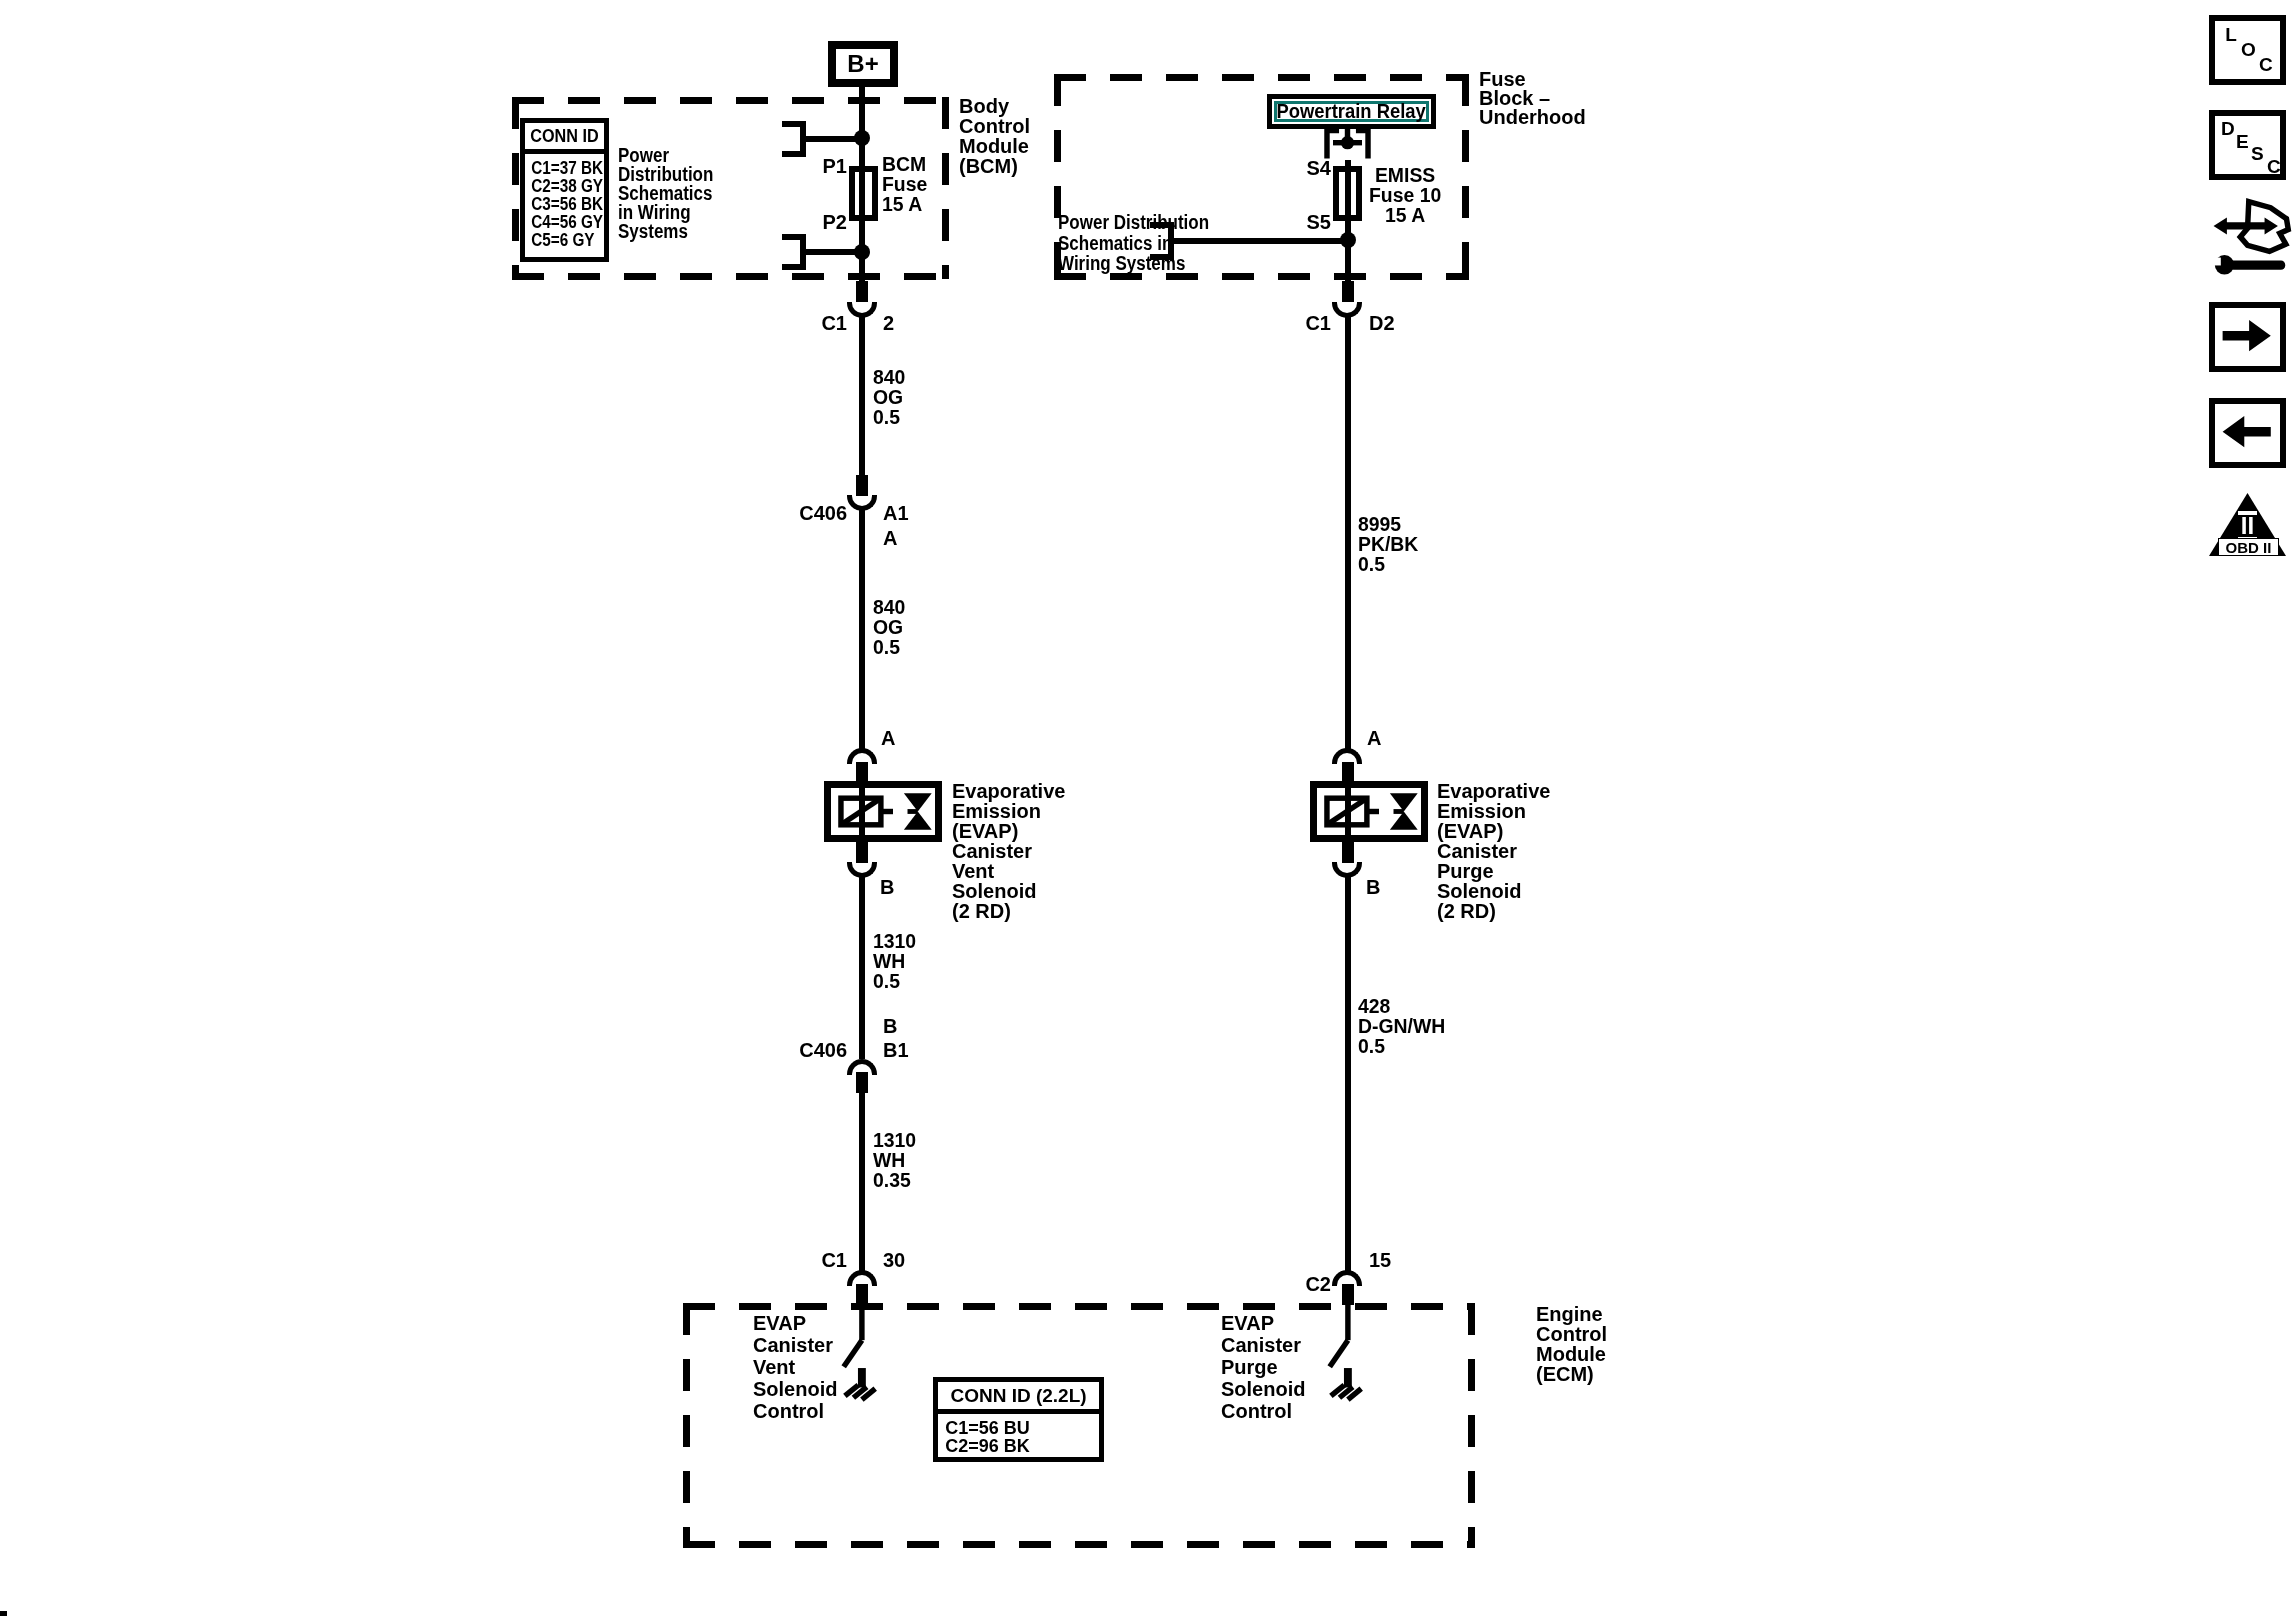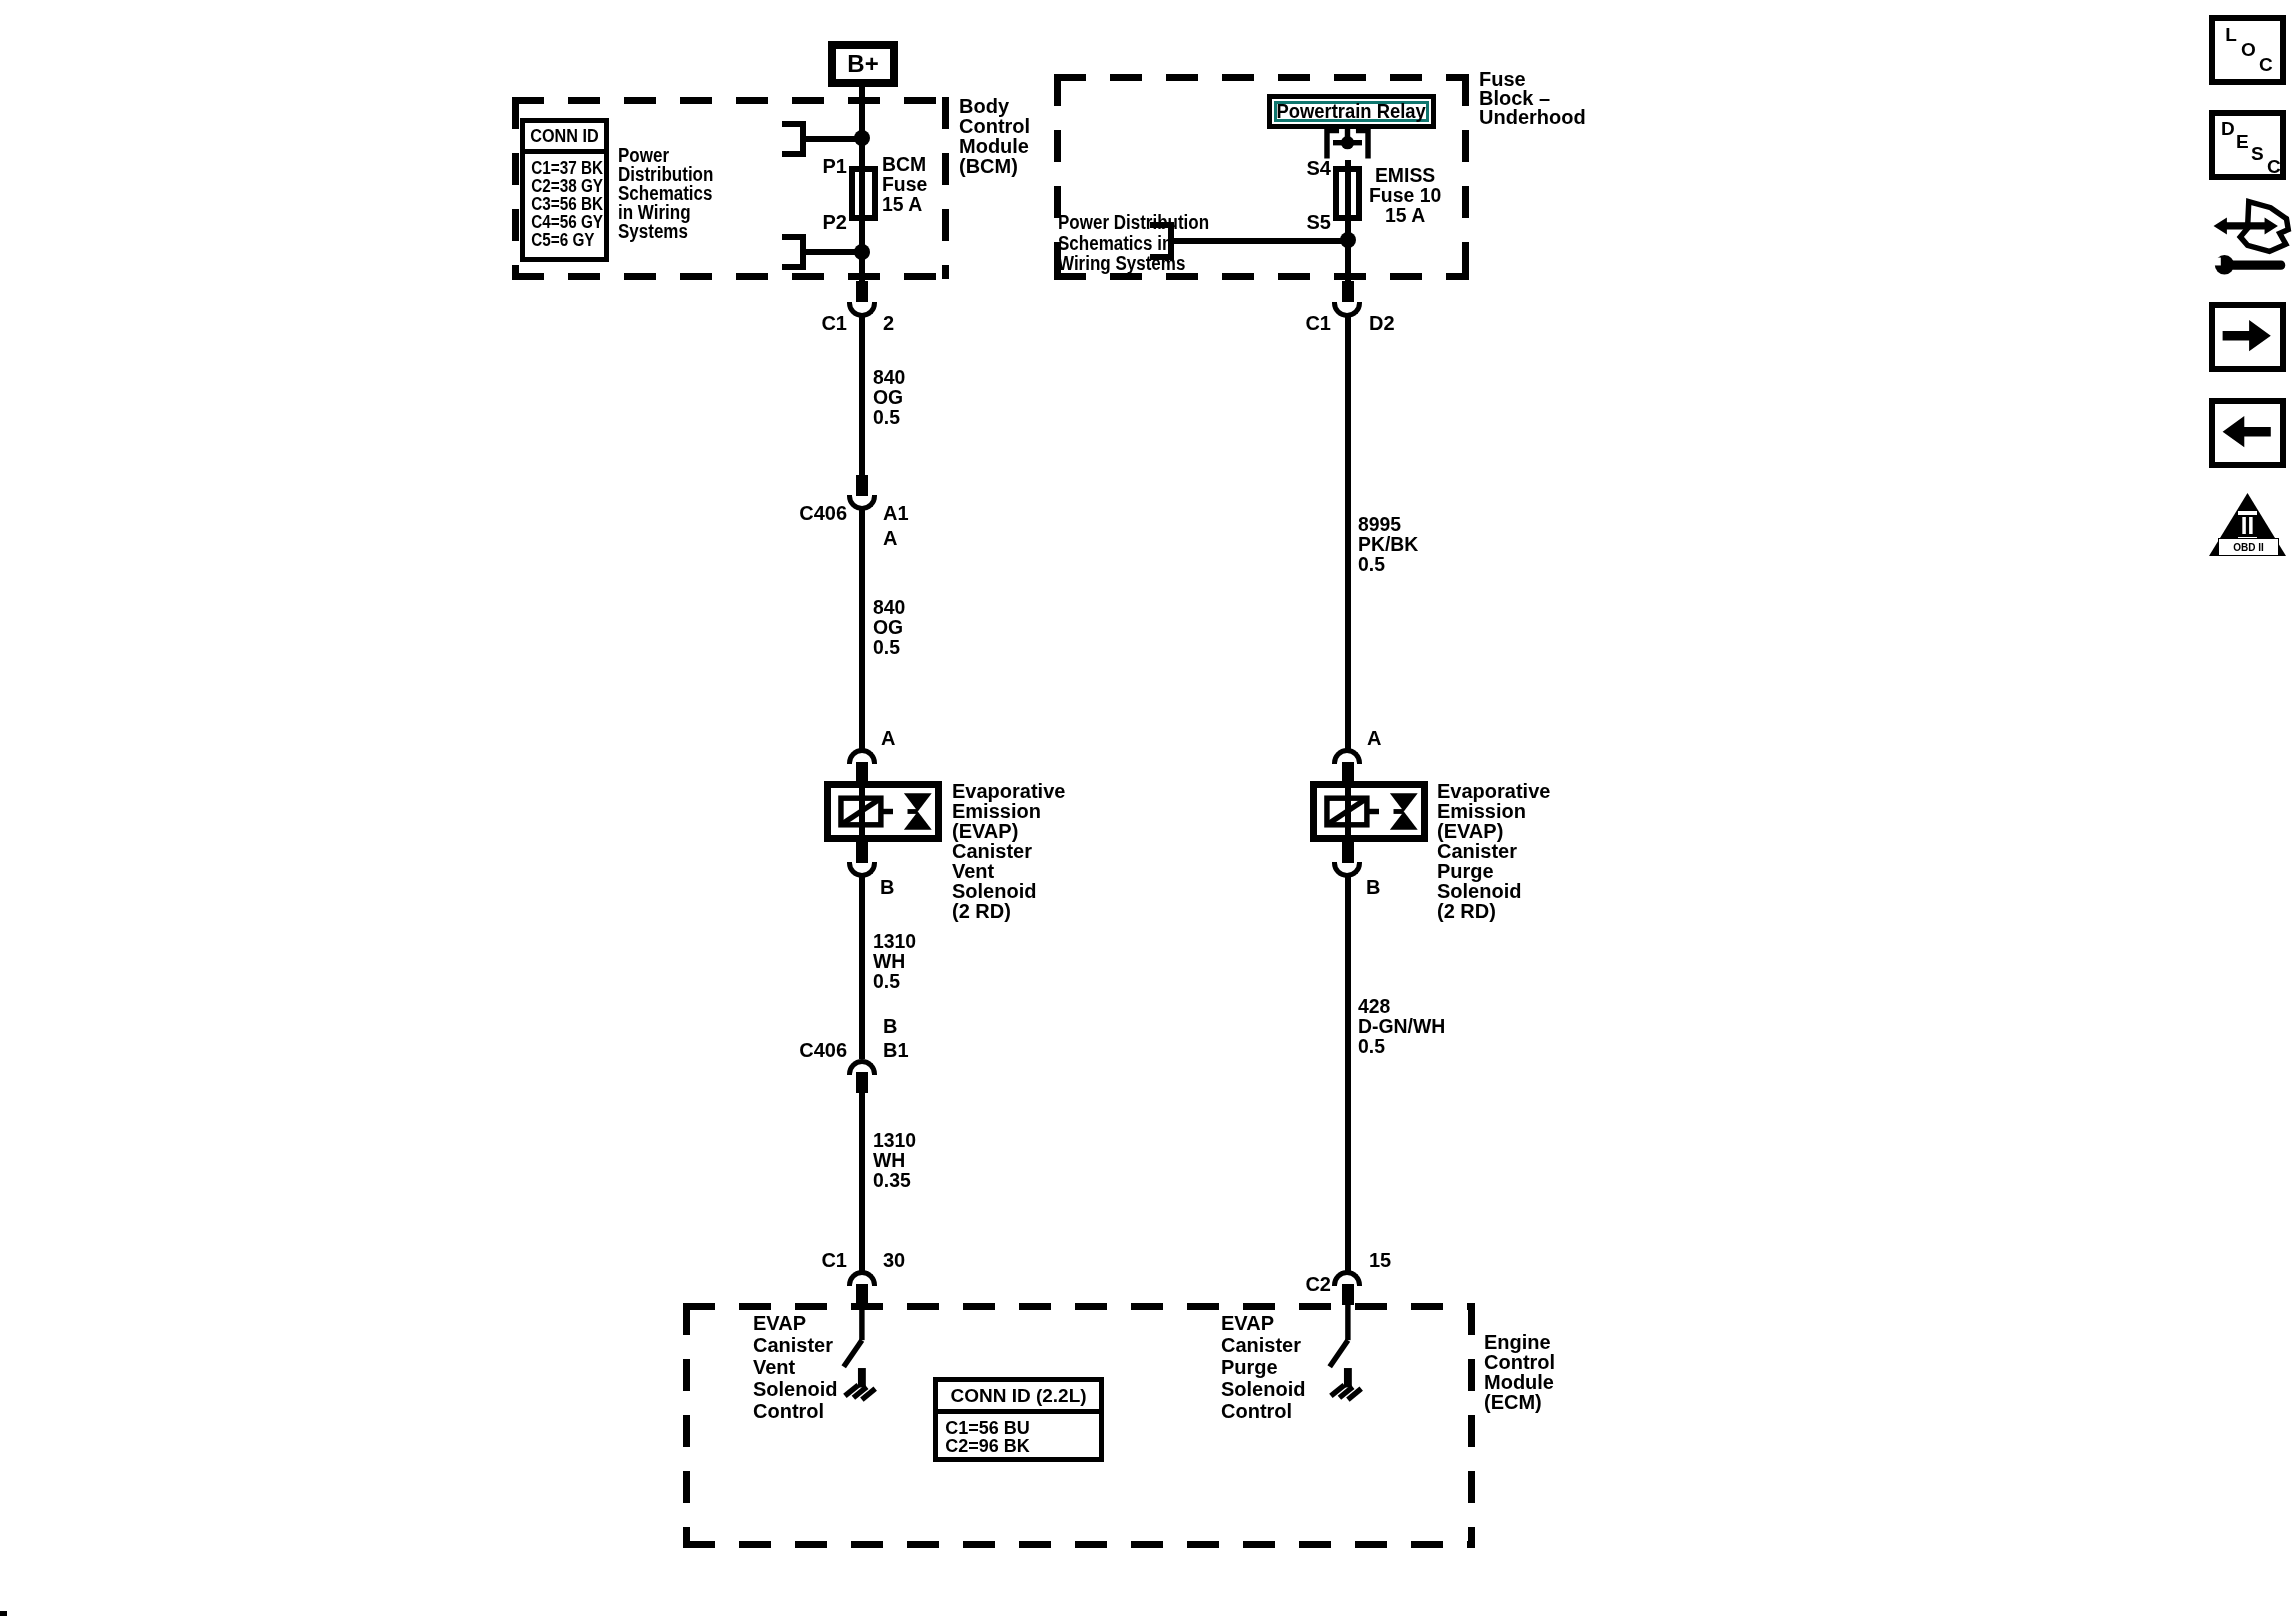--- a/index.html
+++ b/index.html
@@ -273,21 +273,21 @@
 D-GN/WH
 0.5</div>
   <div class="lab-r" style="left:1258px;top:1249px;margin-top:24px;">C2</div>
   <div class="lbl" style="left:1369px;top:1249px;">15</div>
   <div class="lbl" style="left:1221px;top:1312px;">EVAP
 Canister
 Purge
 Solenoid
 Control</div>
 
-  <div class="lbl" style="left:1484px;top:1304px;line-height:20px;margin-top:28px;">Engine
+  <div class="lbl" style="left:1536px;top:1304px;line-height:20px;">Engine
 Control
 Module
 (ECM)</div>
   <div class="connbox" style="left:933px;top:1377px;width:171px;height:85px;">
     <div class="connhdr" style="font-size:19px;">CONN ID (2.2L)</div>
     <div class="connsep"></div>
     <div class="connbody">
       <div>C1=56 BU</div>
       <div>C2=96 BK</div>
     </div>
@@ -318,17 +318,17 @@
   </div>
   <div class="icbox" style="top:398px;">
     <svg width="64" height="56" viewBox="0 0 105 93">
       <polygon points="92,38 48,38 48,20 12,46 48,72 48,54 92,54" fill="#000"></polygon>
     </svg>
   </div>
   <div class="tri"></div>
   <div class="abs" style="left:2209px;top:493px;width:77px;text-align:center;">
     <span style="display:inline-block;margin-top:18px;color:#fff;font-size:24px;border-top:4.2px solid #fff;border-bottom:4.2px solid #fff;line-height:22px;padding:0 2.4px;">II</span>
   </div>
-  <div class="abs" style="left:2218px;top:538px;width:59px;height:16px;background:#fff;border:1.8px solid #000;display:flex;align-items:center;justify-content:center;font-size:10px;">OBD II</div>
+  <div class="abs" style="left:2218px;top:538px;width:59px;height:16px;background:#fff;border:1.8px solid #000;display:flex;align-items:center;justify-content:center;font-size:15px;">OBD II</div>
 
   <div class="abs" style="left:0;top:1611px;width:7.3px;height:4.9px;background:#000;"></div>
 </div>
 
 
 </body></html>

